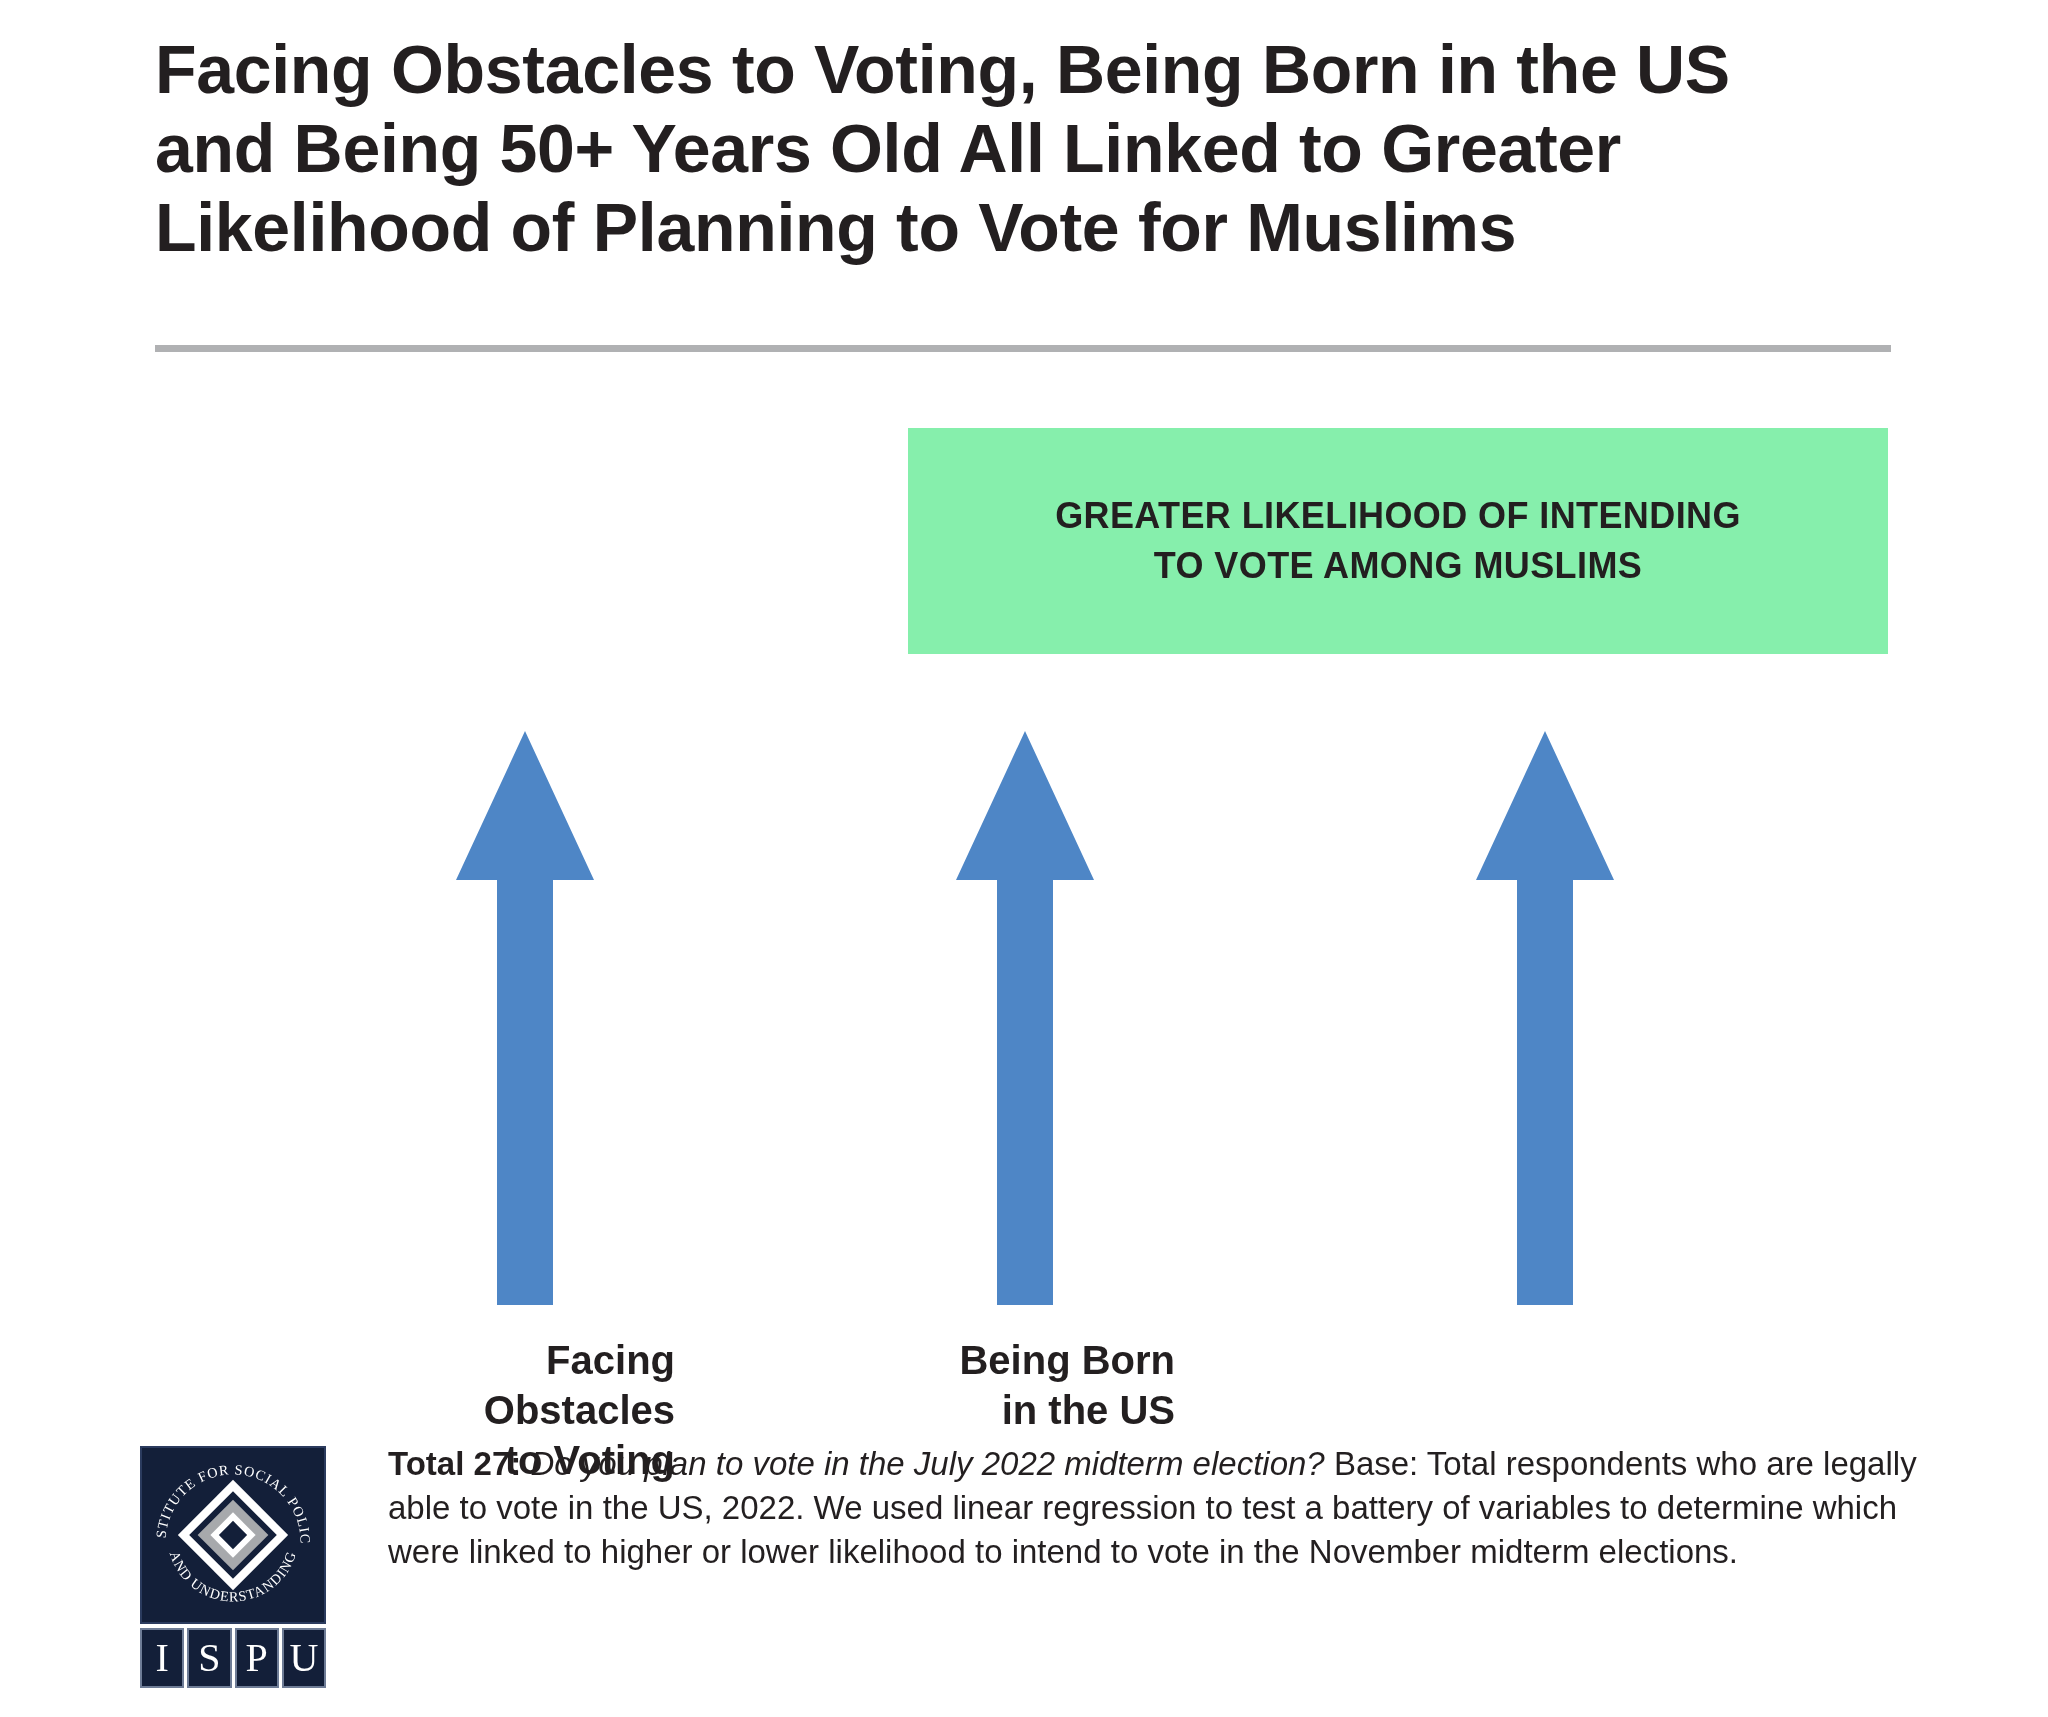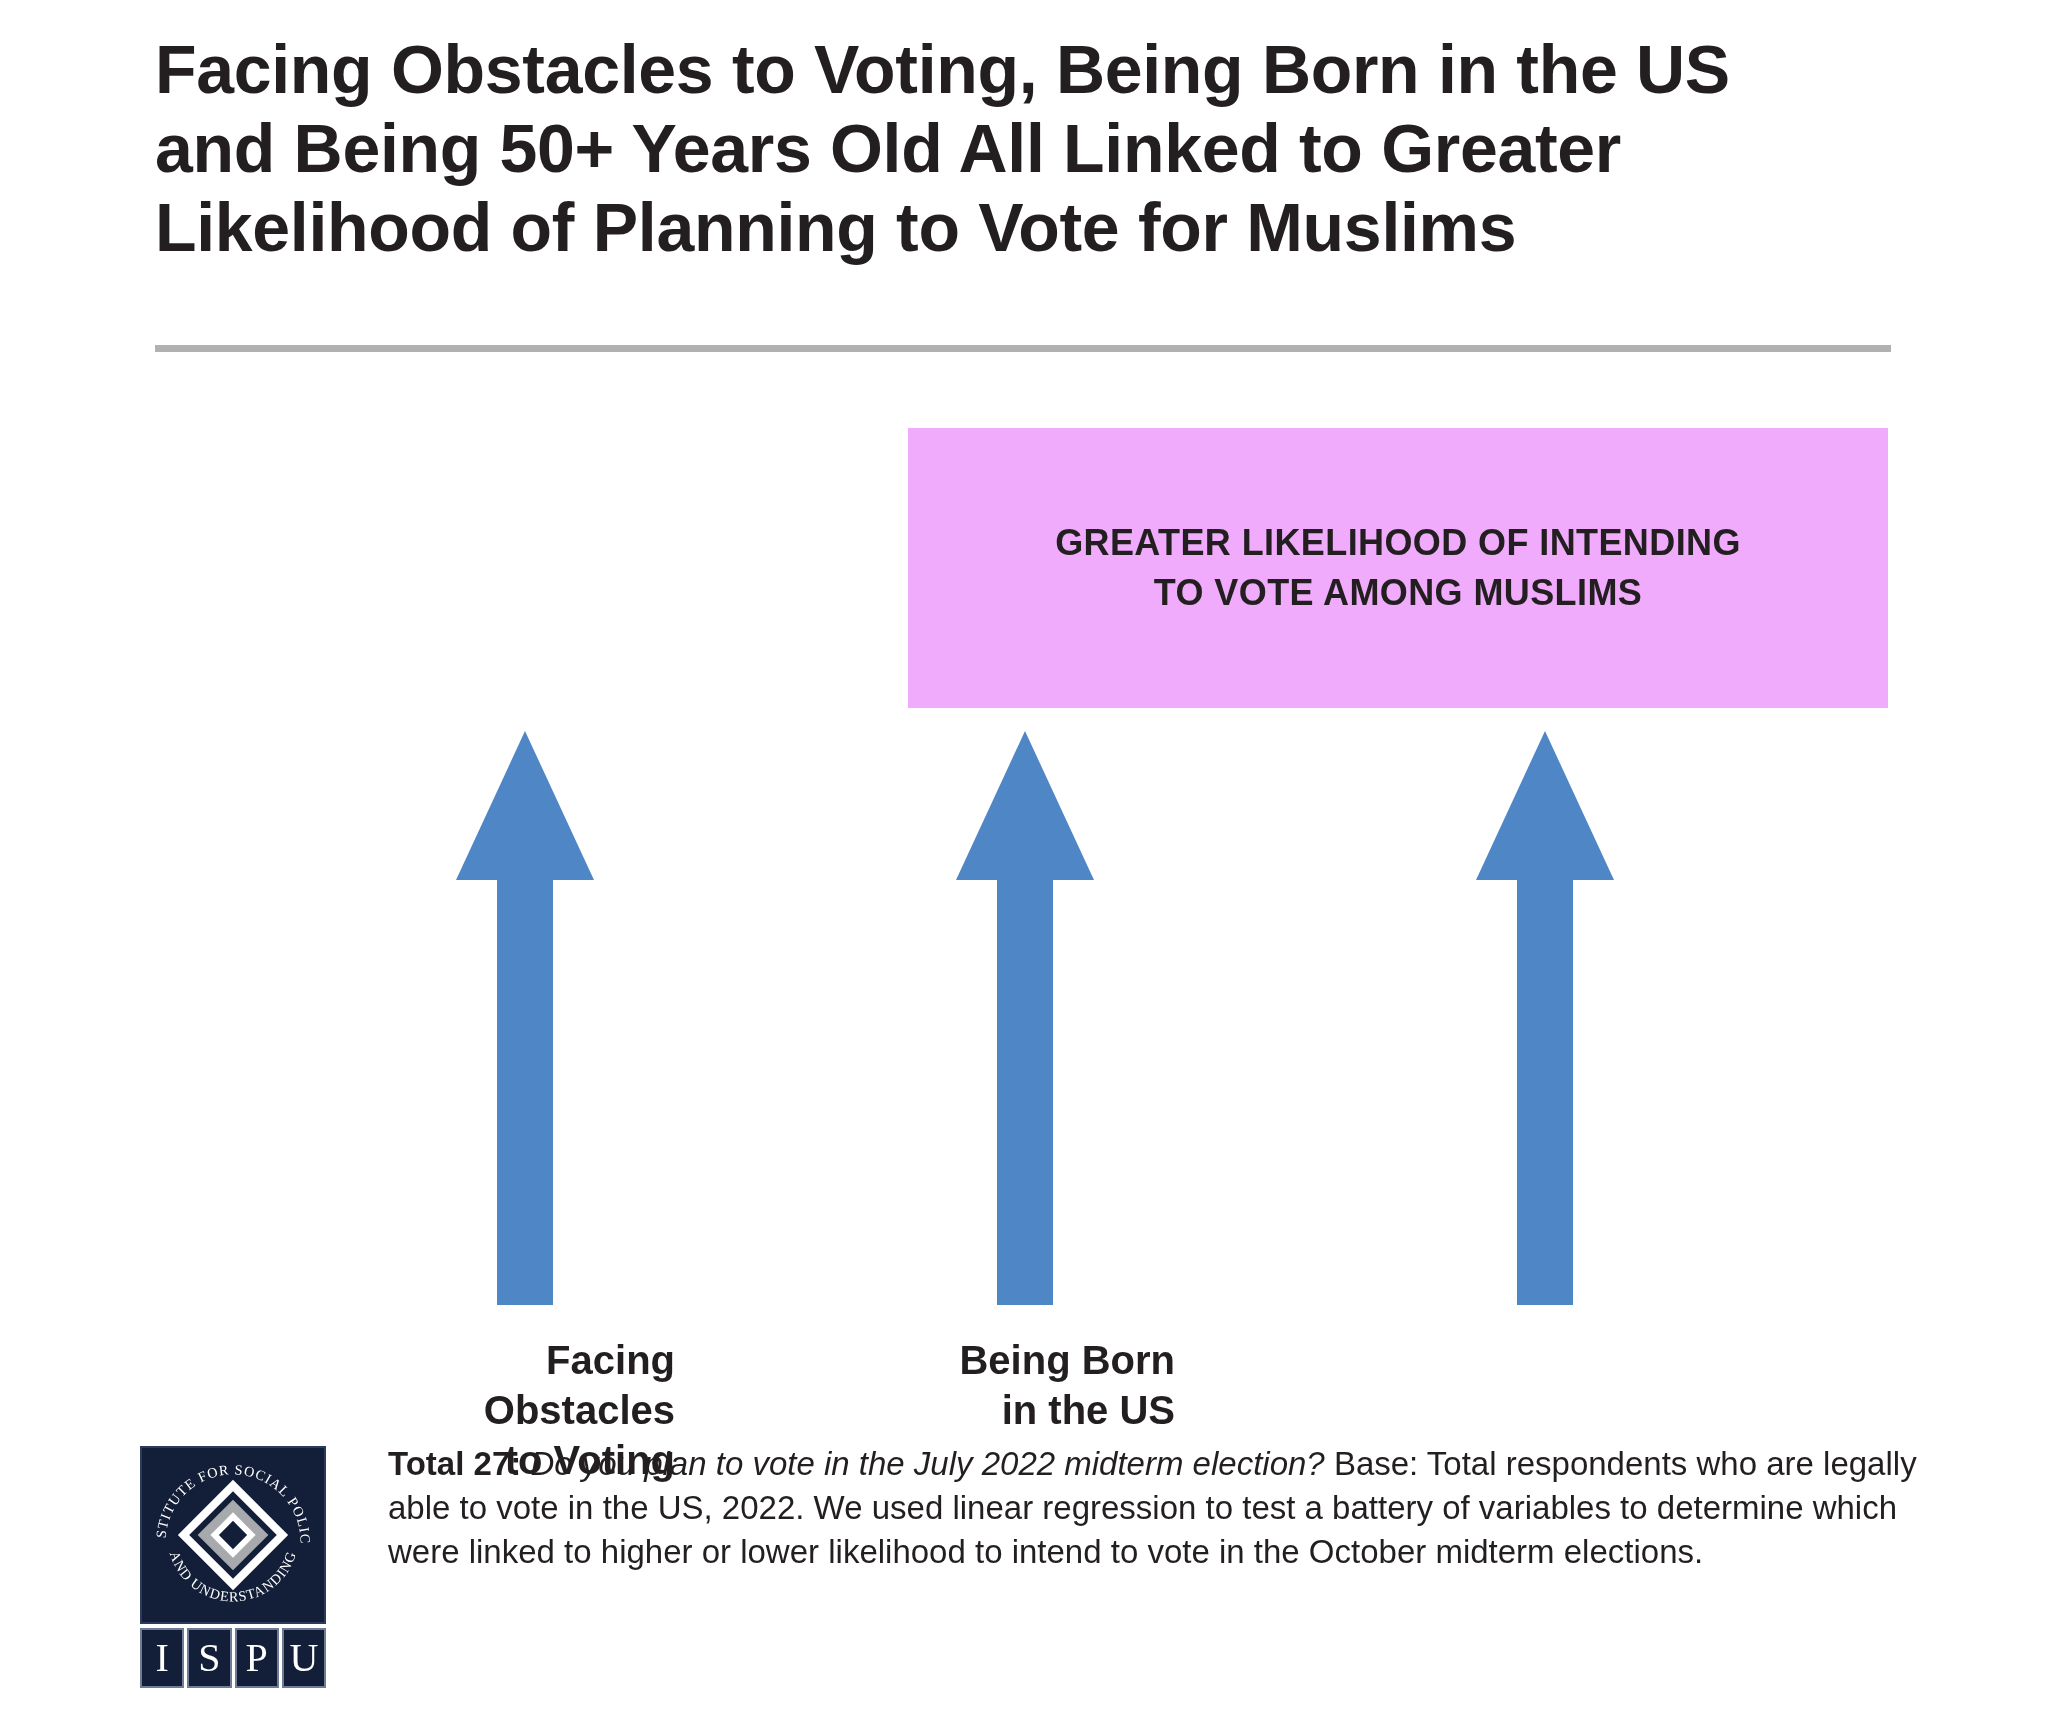--- a/index.html
+++ b/index.html
@@ -41,22 +41,22 @@
     height: 7px;
     background: #b0b1b3;
   }
 
   
   .banner {
     position: absolute;
     left: 908px;
     top: 428px;
     width: 980px;
-    height: 280px;
-    background: #f0abfc;
+    height: 226px;
+    background: #86efac;
     display: flex;
     align-items: center;
     justify-content: center;
   }
   .banner-text {
     font-family: "Liberation Sans", sans-serif;
     font-weight: bold;
     font-size: 36px;
     line-height: 1.38;
     letter-spacing: 0.4px;
@@ -216,16 +216,16 @@
     </div>
     <div class="logo-letters">
       <div class="logo-letter">I</div>
       <div class="logo-letter">S</div>
       <div class="logo-letter">P</div>
       <div class="logo-letter">U</div>
     </div>
   </div>
 
   <div class="caption">
-    <b>Total 27:</b><span> </span><i>Do you plan to vote in the July 2022 midterm election?</i><span> Base: Total respondents who are legally able to vote in the US, 2022. We used linear regression to test a battery of variables to determine which were linked to higher or lower likelihood to intend to vote in the October midterm elections.</span>
+    <b>Total 27:</b><span> </span><i>Do you plan to vote in the July 2022 midterm election?</i><span> Base: Total respondents who are legally able to vote in the US, 2022. We used linear regression to test a battery of variables to determine which were linked to higher or lower likelihood to intend to vote in the November midterm elections.</span>
   </div>
 
 </div>
 
 </body></html>

